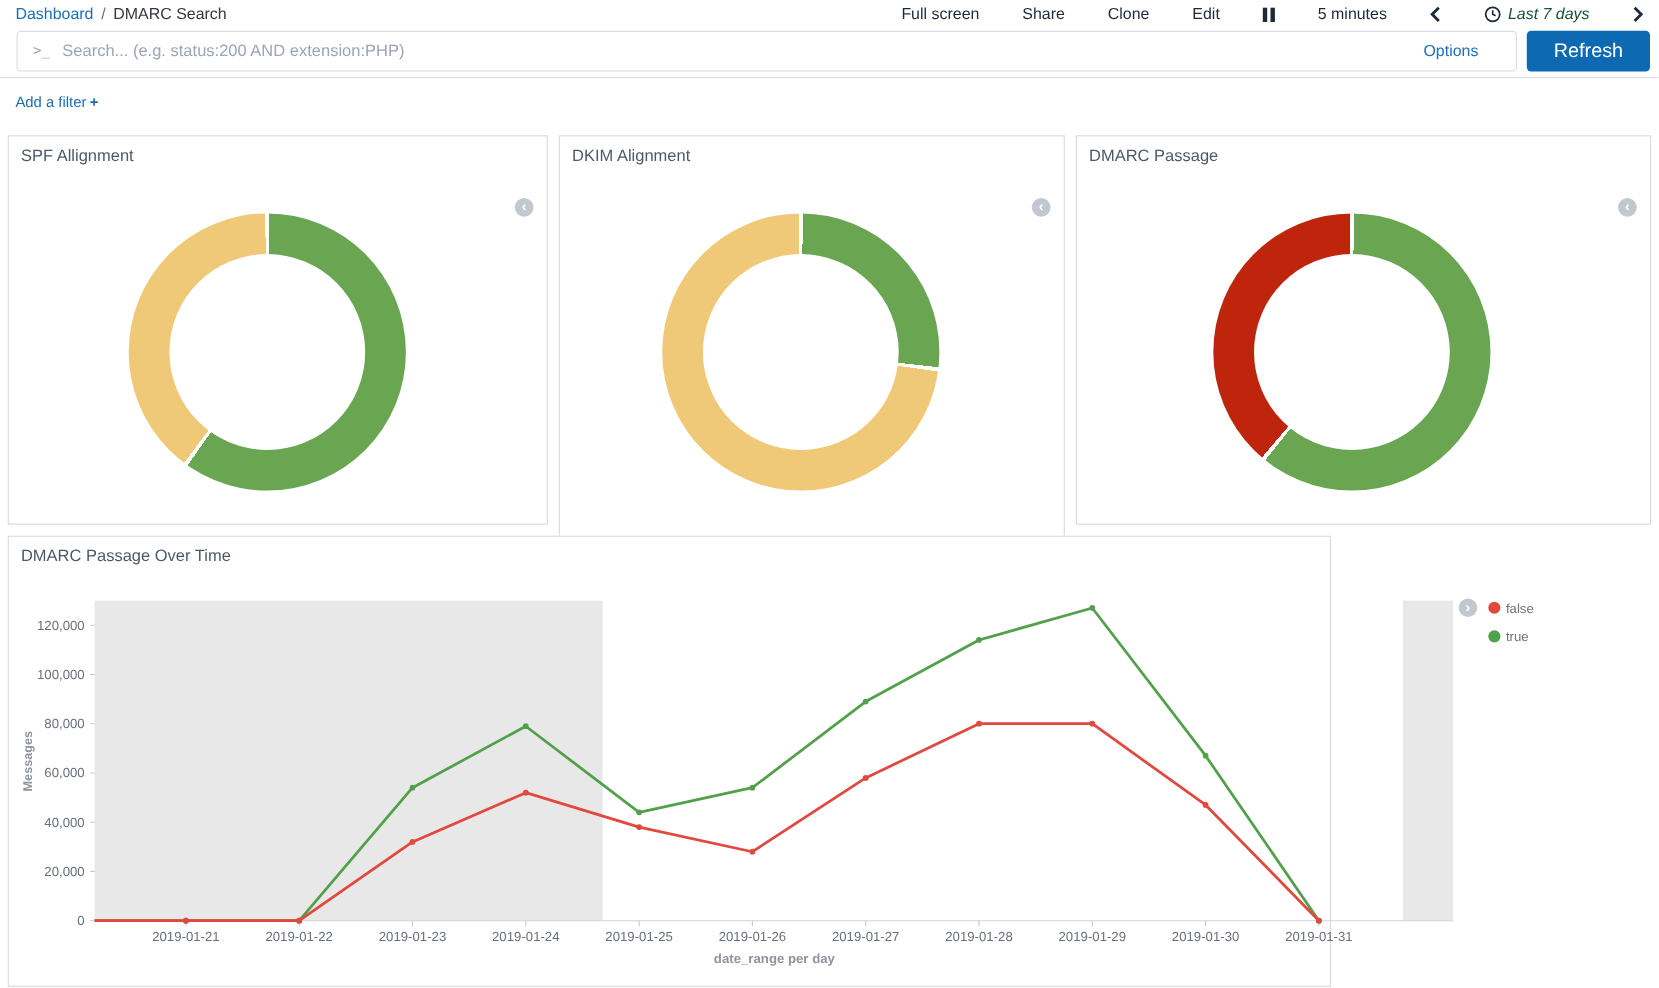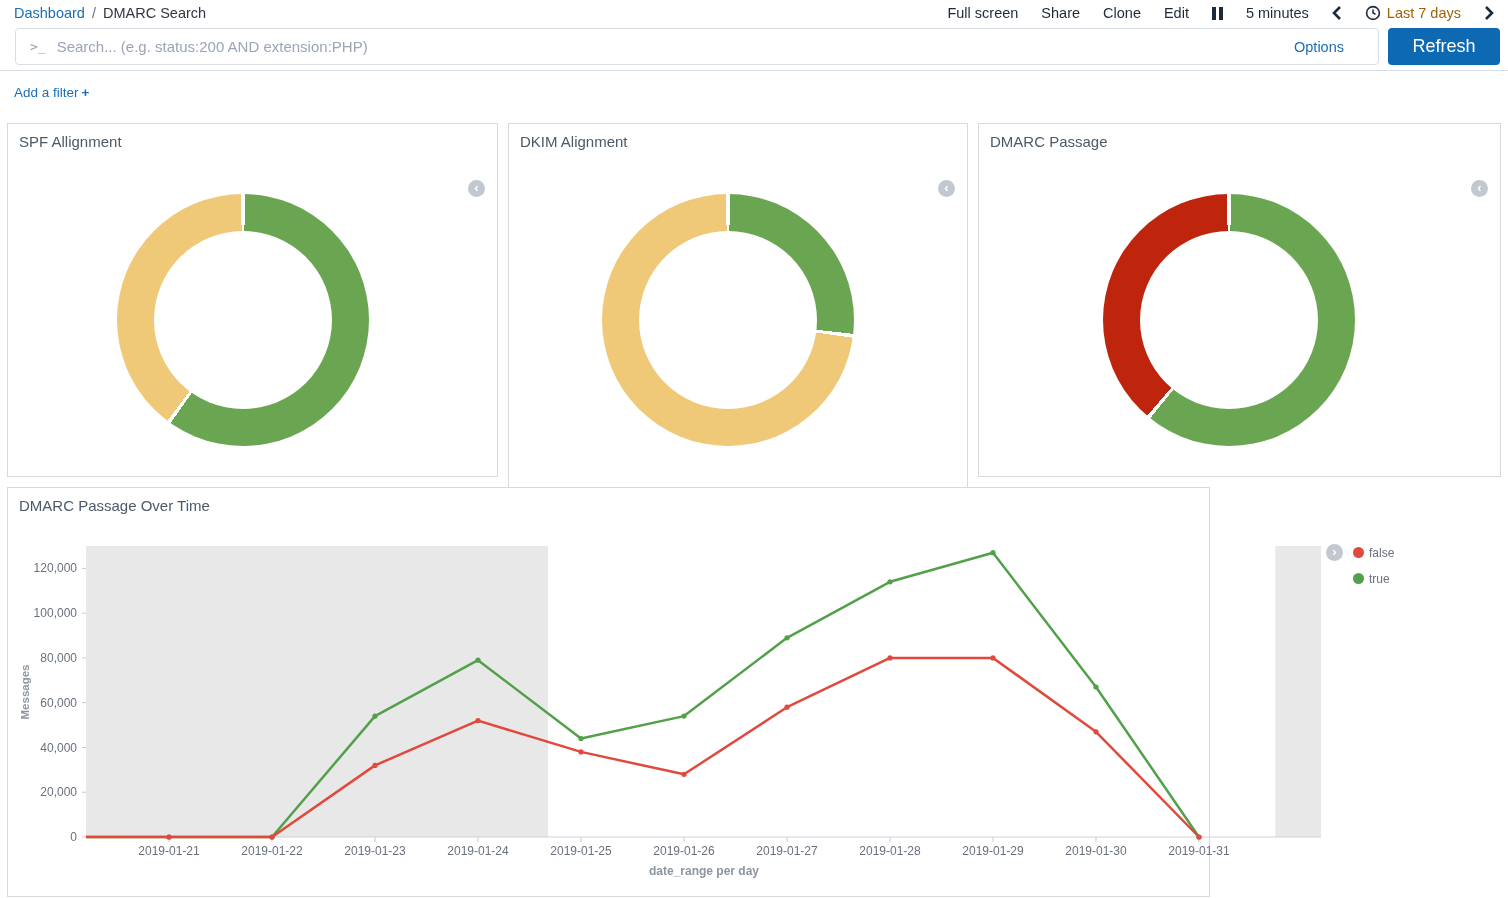--- a/index.html
+++ b/index.html
@@ -6,26 +6,26 @@
   body { font-family:"Liberation Sans", sans-serif; background:#fff; }
   .page { position:relative; width:1508px; height:898px; background:#fff; overflow:hidden; }
 
   
   .topbar { position:absolute; top:0; left:0; width:100%; height:26px;
             display:flex; align-items:center; justify-content:space-between; padding:0 14px; }
   .breadcrumb { font-size:14.5px; display:flex; align-items:center; gap:7px; }
   .crumb-link { color:#1b6eb5; text-decoration:none; cursor:pointer; }
   .crumb-sep { color:#69707d; }
   .crumb-current { color:#343741; }
-  .topmenu { display:flex; align-items:center; gap:23px; font-size:14.5px; color:#1d2a3a; }
+  .topmenu { display:flex; align-items:center; gap:39px; font-size:14.5px; color:#1d2a3a; }
   .topmenu .menu-link { color:#1d2a3a; text-decoration:none; cursor:pointer; }
   .pause-btn { display:inline-flex; gap:3px; cursor:pointer; }
   .pause-btn .bar { width:4px; height:13px; background:#1d2a3a; }
   .chev-btn { display:inline-flex; align-items:center; cursor:pointer; }
-  .time-range { display:inline-flex; align-items:center; gap:6px; cursor:pointer; color:#a16207; text-decoration:none; }
+  .time-range { display:inline-flex; align-items:center; gap:6px; cursor:pointer; color:#14532d; text-decoration:none;font-style:italic; }
 
   
   .searchrow { position:absolute; top:27px; left:0; width:100%; height:44px; border-bottom:1px solid #d8dde4; }
   .searchbox { position:absolute; left:15px; top:1px; width:1364px; height:37px;
                border:1px solid #d9dde3; border-radius:4px; background:#fff;
                display:flex; align-items:center; }
   .prompt-icon { font-family:"DejaVu Sans Mono", monospace; color:#98a2b3; font-size:13px; margin:0 11px 0 14px; }
   .search-input { flex:1; border:none; outline:none; font-size:15px; color:#343741; background:transparent; }
   .search-input::placeholder { color:#9aa5b6; }
   .options-link { color:#1b6eb5; font-size:14.5px; margin-right:34px; text-decoration:none; cursor:pointer; }

